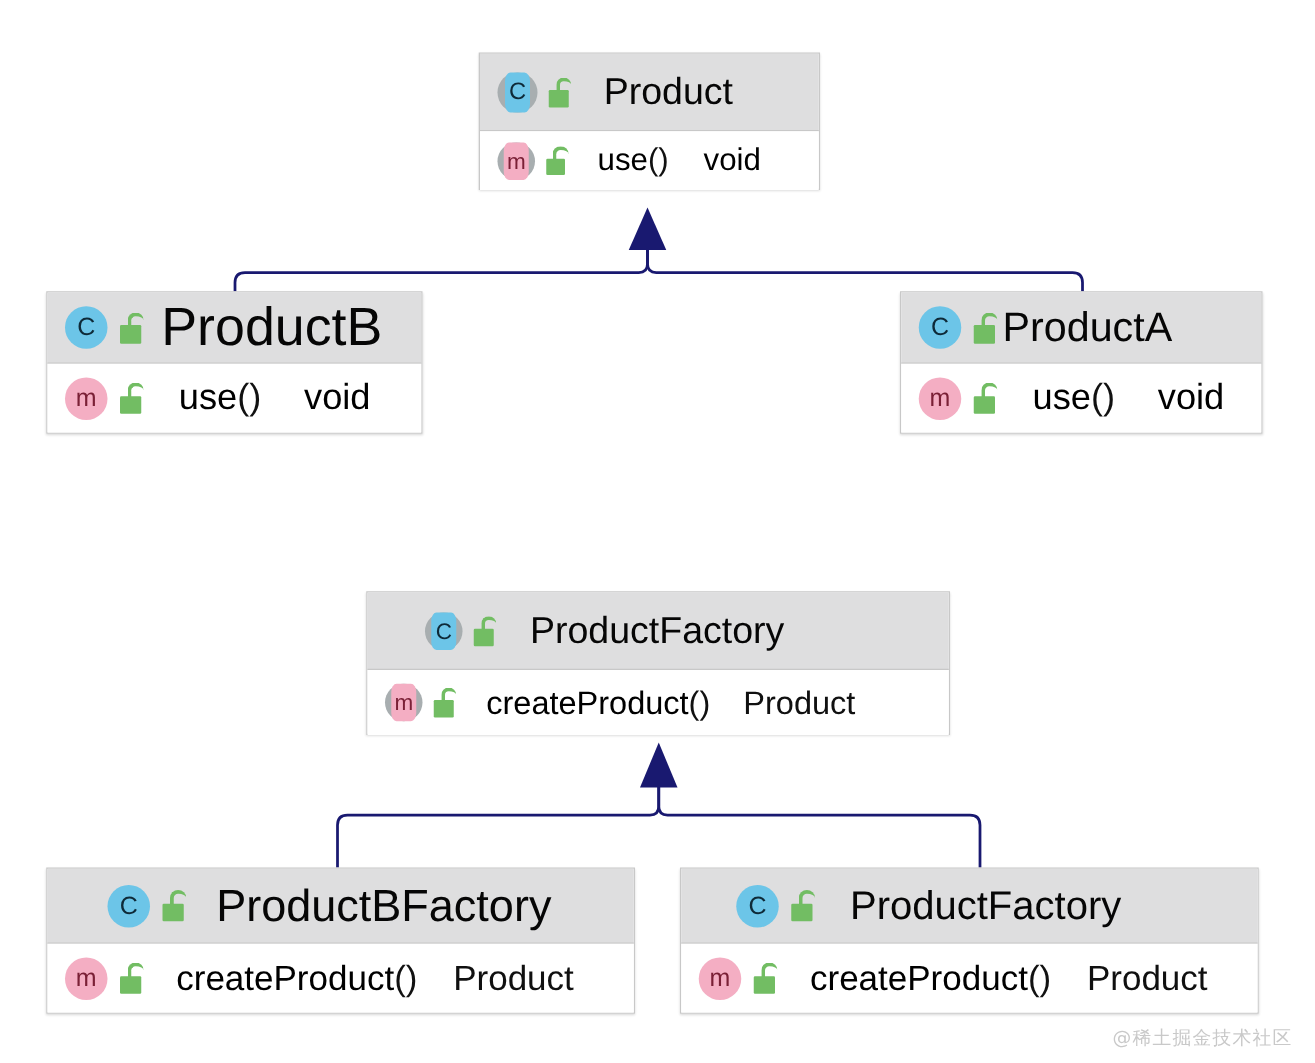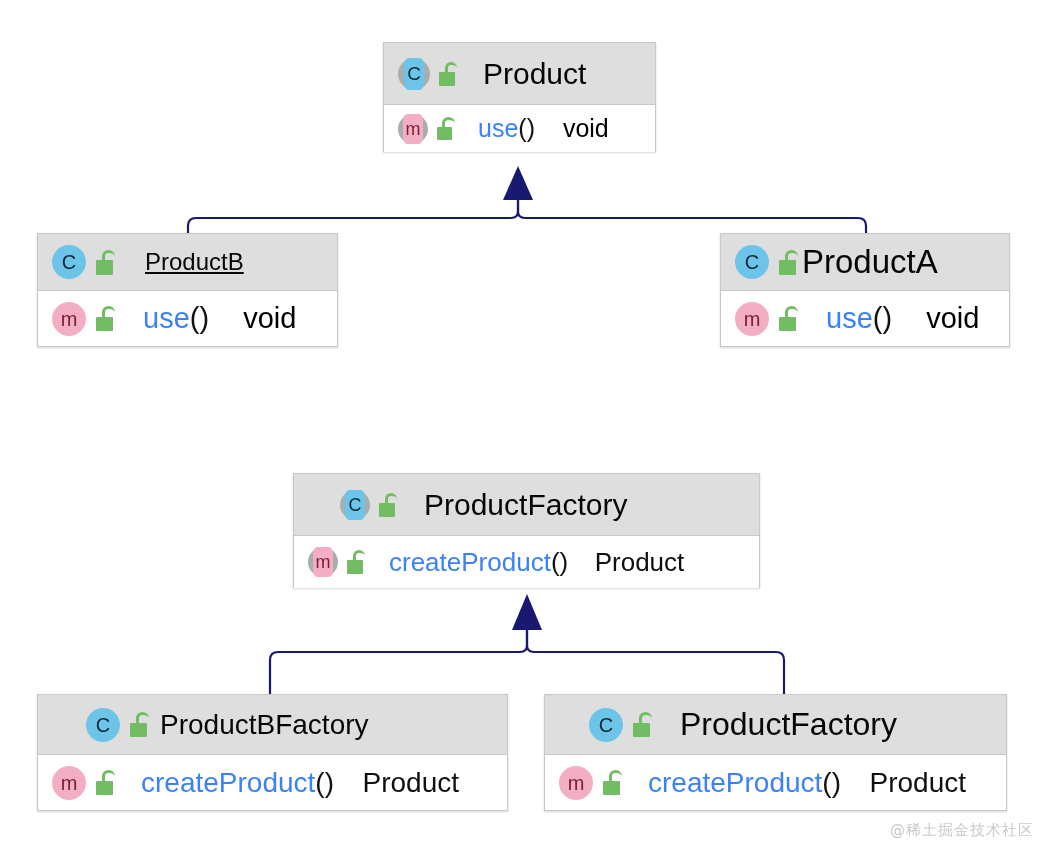--- a/index.html
+++ b/index.html
@@ -127,21 +127,21 @@
     border-top-right-radius: 60%;
     box-sizing: border-box;
   }
 
   
   .cls-name {
     color: #060606;
     font-weight: 400;
     white-space: nowrap;
   }
-  .mname  { color: #3b82f6; white-space: nowrap; }
+  .mname  { color: #000000; white-space: nowrap; }
   .mparen { color: #111111; white-space: nowrap; }
   .rtype-void { color: #000000; white-space: nowrap; }
   .rtype-obj  { color: #101010; white-space: nowrap; }
   .gap { display: inline-block; }
 
   
   #watermark {
     position: absolute;
     z-index: 3;
     right: 18px;
@@ -227,21 +227,21 @@
   <div class="uml-box" style="left:37px; top:233px; width:301px; height:114px;">
     <div class="uml-header" style="height:57px;">
       <span class="badge solid class-badge" style="width:34px;height:34px;">
         <span class="pill"></span>
         <span class="glyph" style="font-size:20px;">C</span>
       </span>
       <span class="lock" style="width:23px;height:25px;margin-left:10px;">
         <span class="shackle"></span>
           <span class="body"></span>
       </span>
-      <span class="cls-name" style="font-size:24px; margin-left:26px;text-decoration:underline;">ProductB</span>
+      <span class="cls-name" style="font-size:43px; margin-left:10px;">ProductB</span>
     </div>
     <div class="uml-row" style="height:55px;">
       <span class="badge solid method-badge" style="width:34px;height:34px;">
         <span class="pill"></span>
         <span class="glyph" style="font-size:20px;">m</span>
       </span>
       <span class="lock" style="width:23px;height:25px;margin-left:10px;">
         <span class="shackle"></span>
           <span class="body"></span>
       </span>
@@ -316,21 +316,21 @@
   <div class="uml-box" style="left:37px; top:694px; width:471px; height:117px;">
     <div class="uml-header" style="height:60px; padding-left:48px;">
       <span class="badge solid class-badge" style="width:34px;height:34px;">
         <span class="pill"></span>
         <span class="glyph" style="font-size:20px;">C</span>
       </span>
       <span class="lock" style="width:23px;height:25px;margin-left:10px;">
         <span class="shackle"></span>
           <span class="body"></span>
       </span>
-      <span class="cls-name" style="font-size:28px; margin-left:7px;">ProductBFactory</span>
+      <span class="cls-name" style="font-size:36px; margin-left:20px;">ProductBFactory</span>
     </div>
     <div class="uml-row" style="height:55px;">
       <span class="badge solid method-badge" style="width:34px;height:34px;">
         <span class="pill"></span>
         <span class="glyph" style="font-size:20px;">m</span>
       </span>
       <span class="lock" style="width:23px;height:25px;margin-left:10px;">
         <span class="shackle"></span>
           <span class="body"></span>
       </span>

